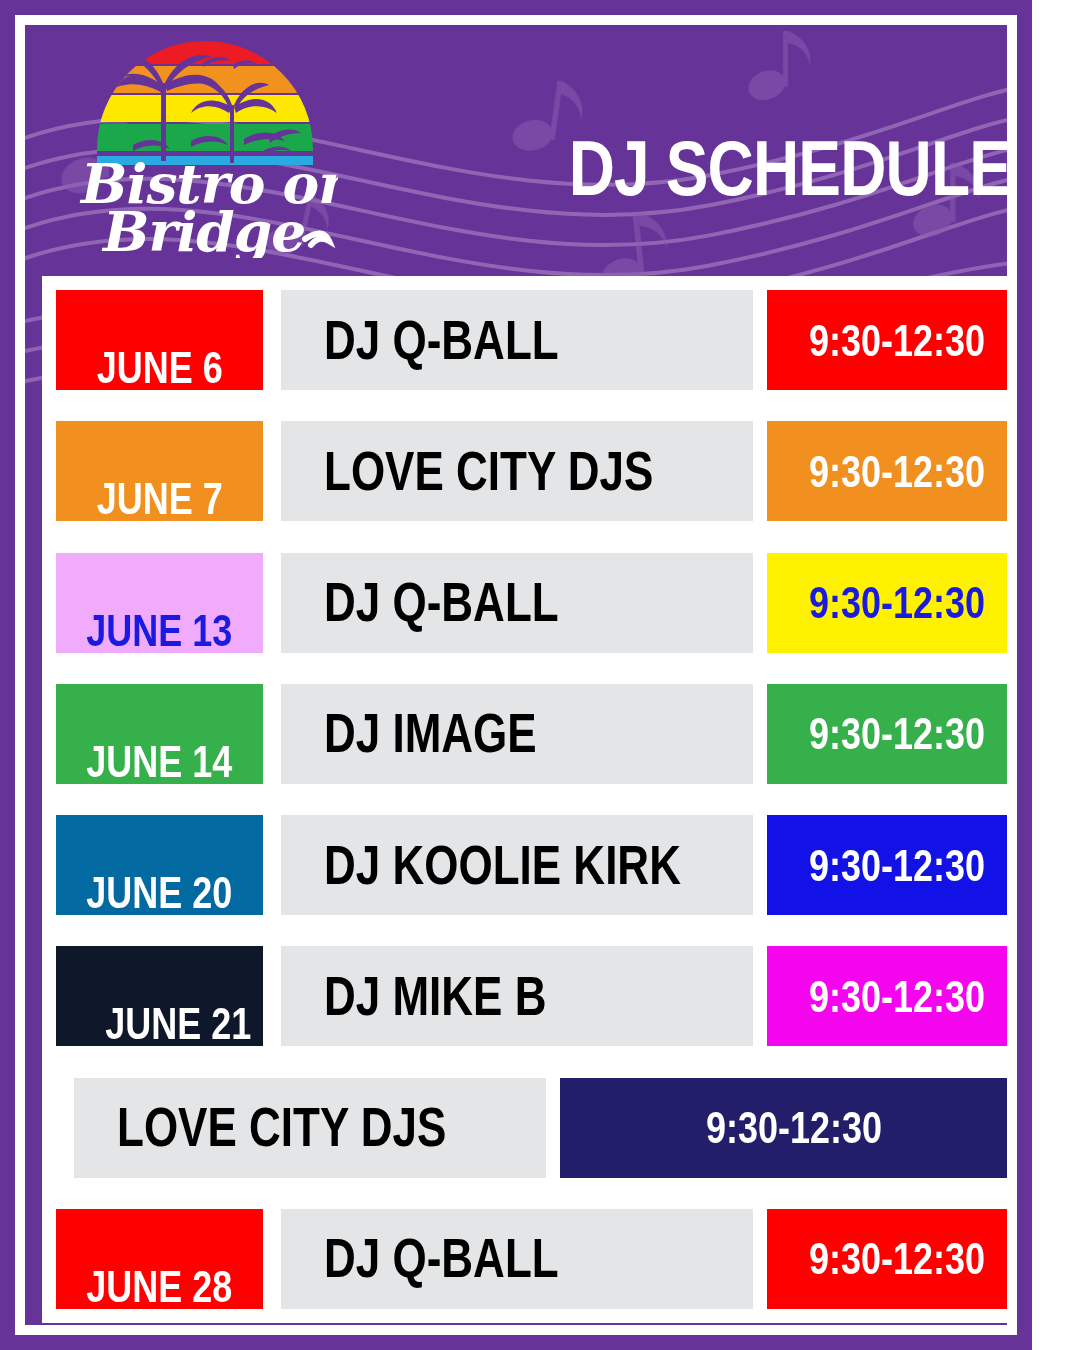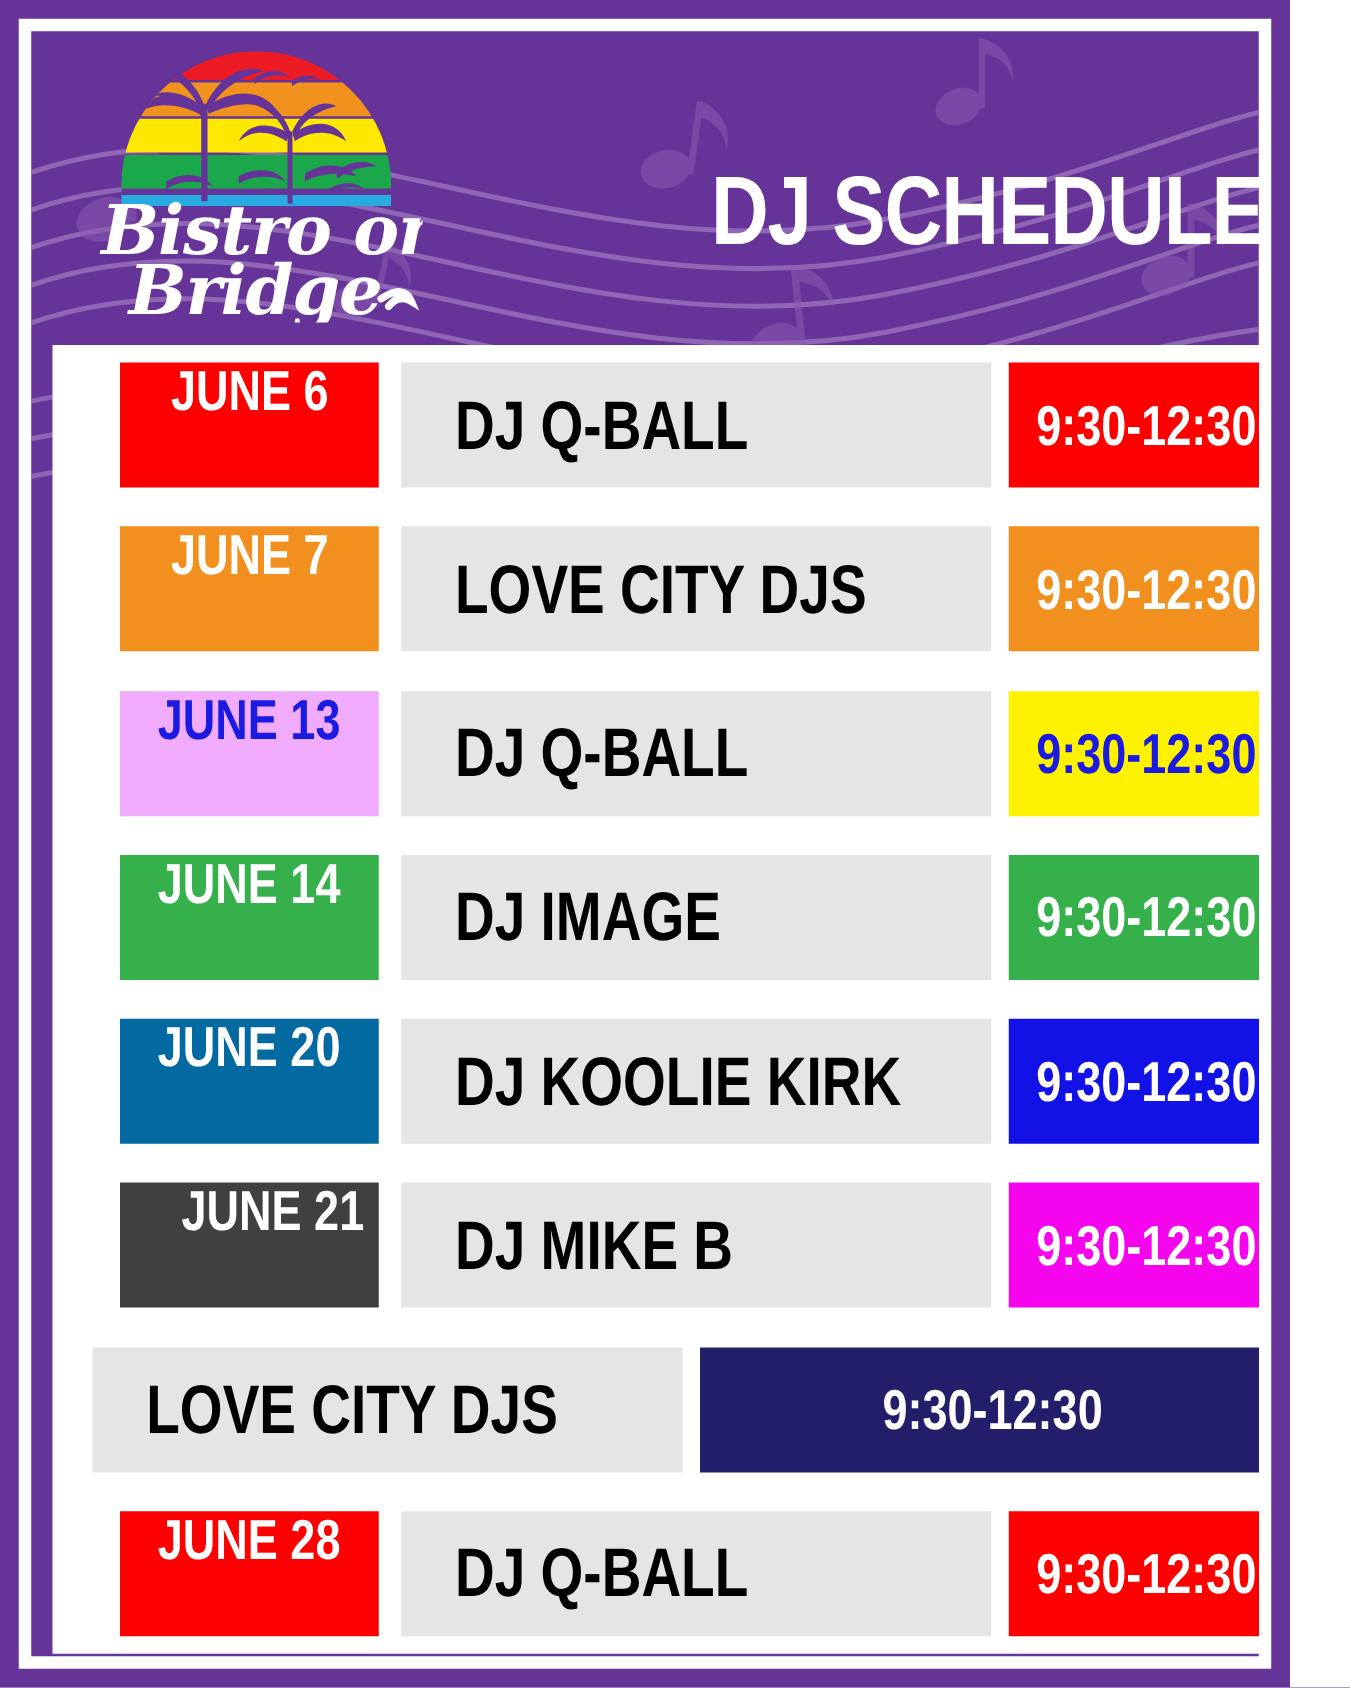--- a/index.html
+++ b/index.html
@@ -80,23 +80,22 @@
   .row{
     position:relative;
     height:100px;
     display:flex;
     align-items:stretch;
   }
 
   .date-cell{
     width:207px;
     display:flex;
-    align-items:flex-start;
+    align-items:flex-end;
     justify-content:center;
-    margin-left:40px;
   }
   .gap-a{ width:18px; }
   .name-cell{
     width:472px;
     background:#e3e5e7;
     display:flex;
     align-items:center;
     padding-left:43px;
   }
   .gap-b{ width:14px; }
@@ -272,21 +271,21 @@
           <div class="name-cell" style="background: rgb(227, 229, 231);">
             <span class="cond name-txt" style="color: rgb(0, 0, 0);">DJ KOOLIE KIRK</span>
           </div>
           <div class="gap-b"></div>
           <div class="time-cell" style="background: rgb(18, 18, 230);">
             <span class="cond time-txt" style="color: rgb(255, 255, 255);">9:30-12:30</span>
           </div>
         </div>
 
         <div class="row">
-          <div class="date-cell" style="background: #404040; padding-left: 38px;">
+          <div class="date-cell" style="background: #0f172a; padding-left: 38px;">
             <span class="cond date-txt" style="color: rgb(255, 255, 255);">JUNE 21</span>
           </div>
           <div class="gap-a"></div>
           <div class="name-cell" style="background: rgb(227, 229, 231);">
             <span class="cond name-txt" style="color: rgb(0, 0, 0);">DJ MIKE B</span>
           </div>
           <div class="gap-b"></div>
           <div class="time-cell" style="background: rgb(245, 4, 238);">
             <span class="cond time-txt" style="color: rgb(255, 255, 255);">9:30-12:30</span>
           </div>

